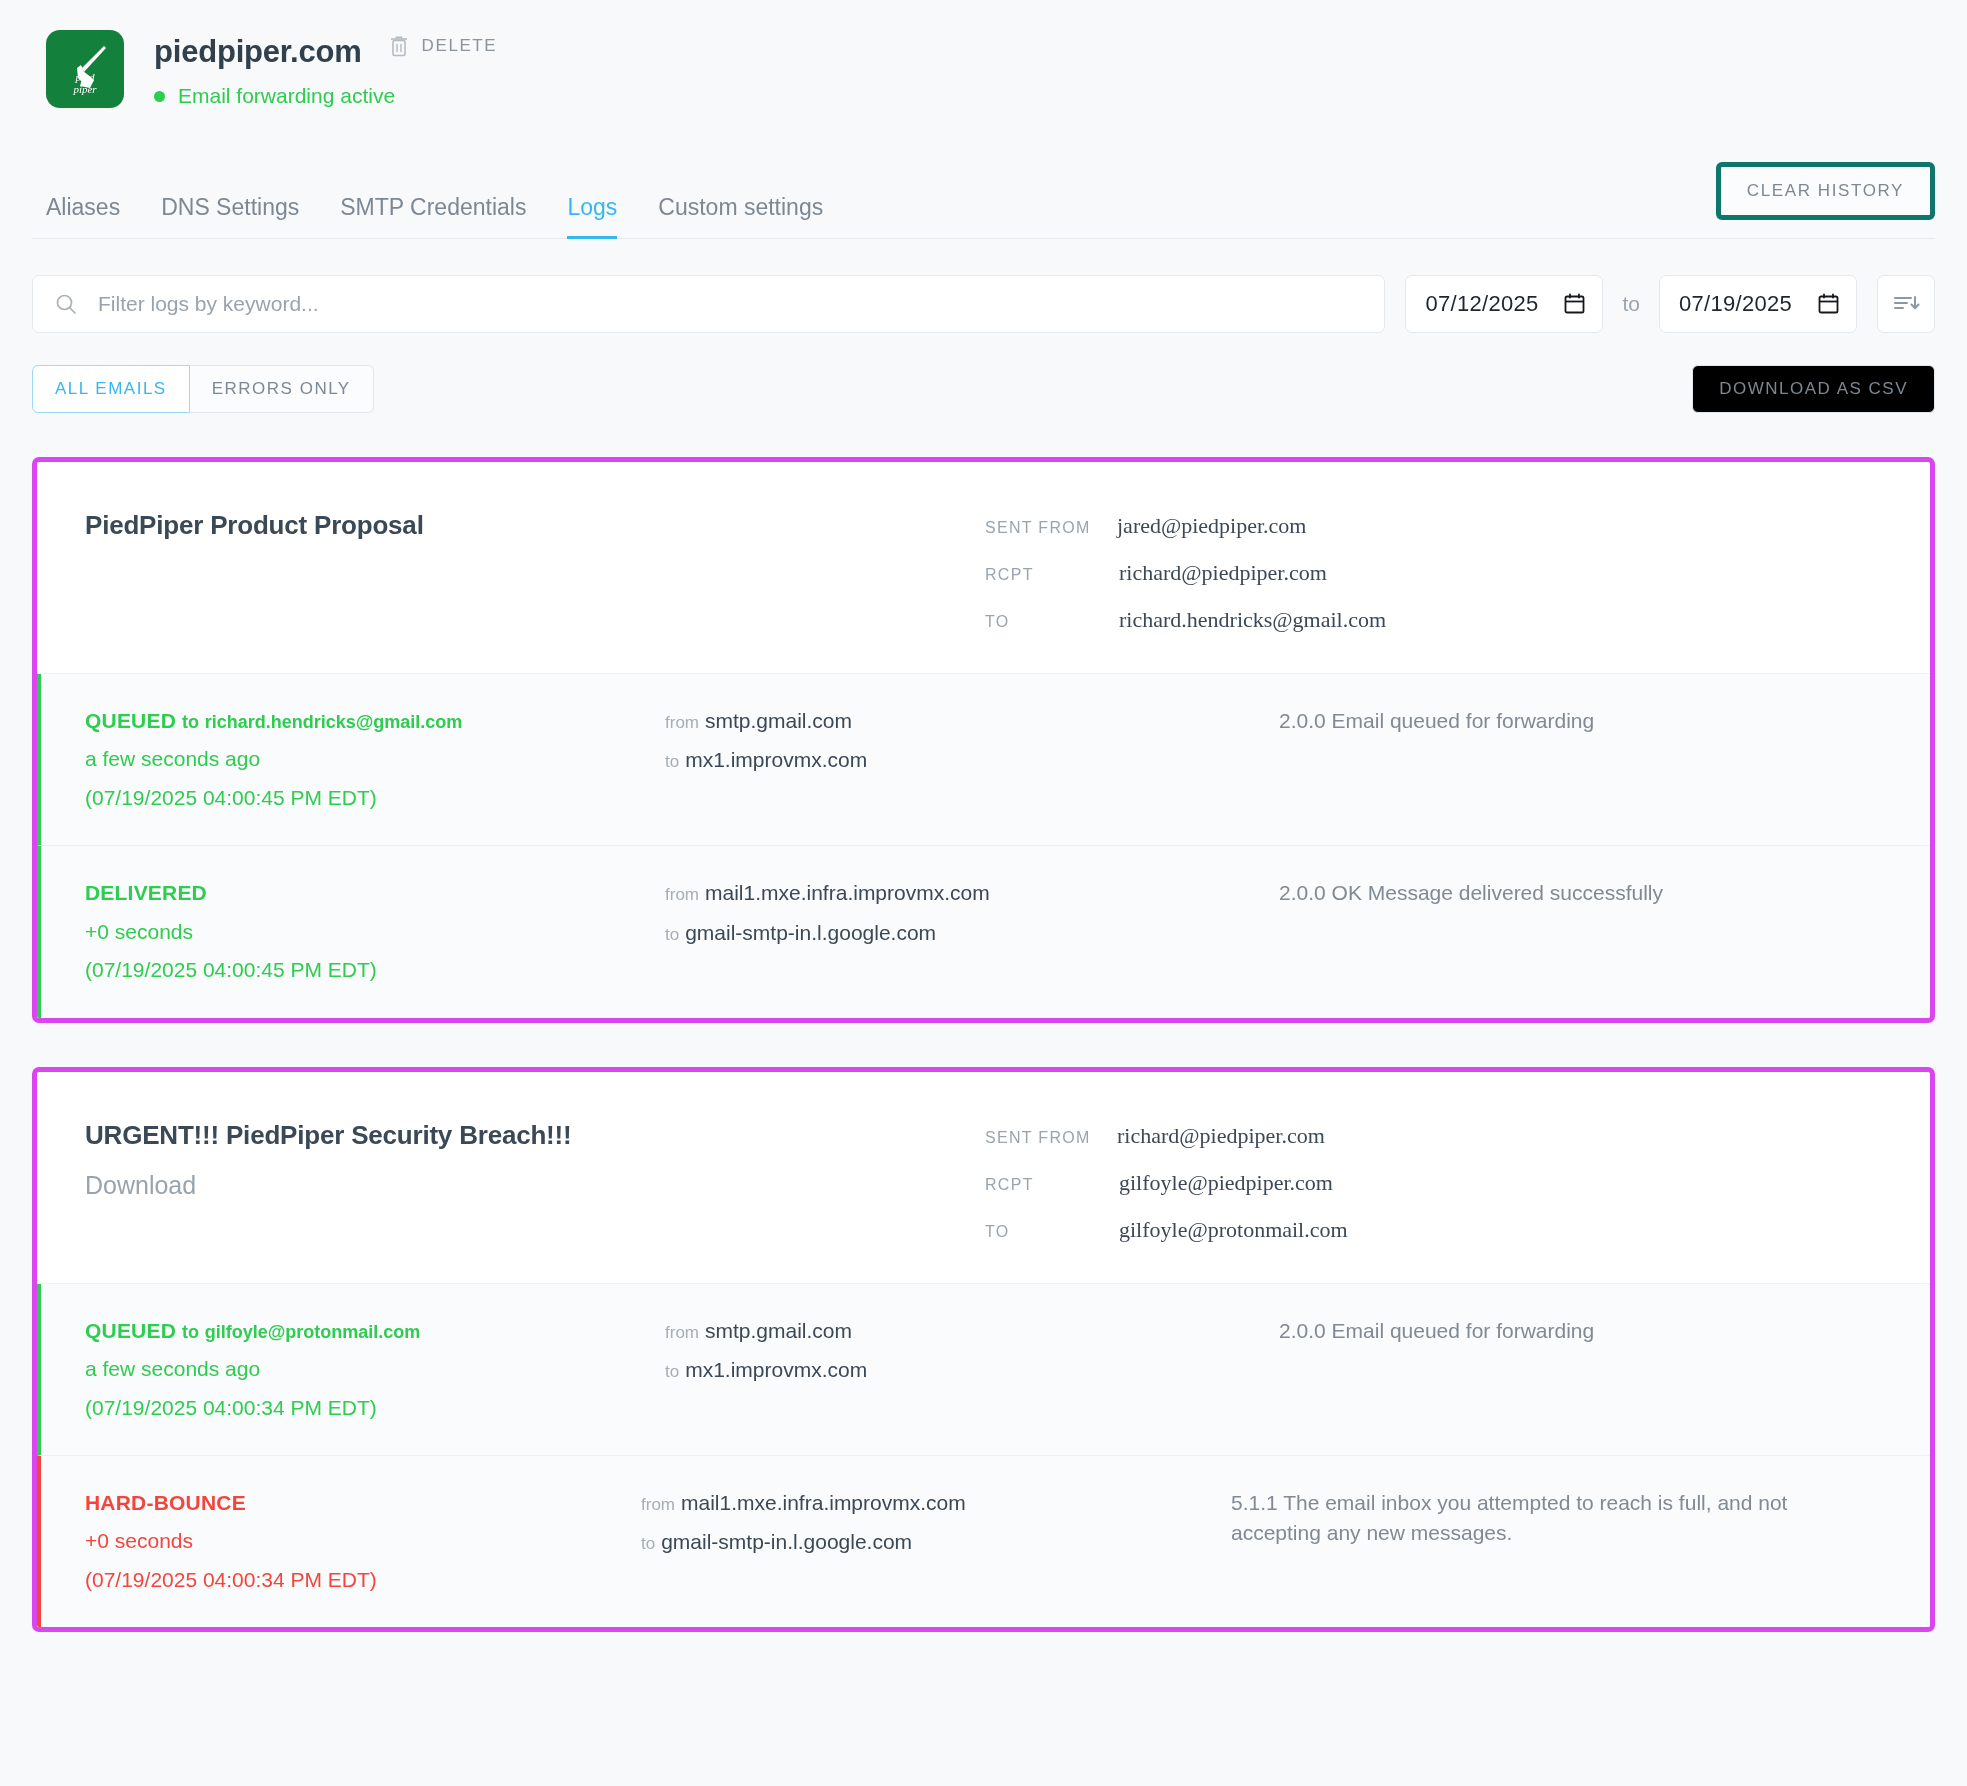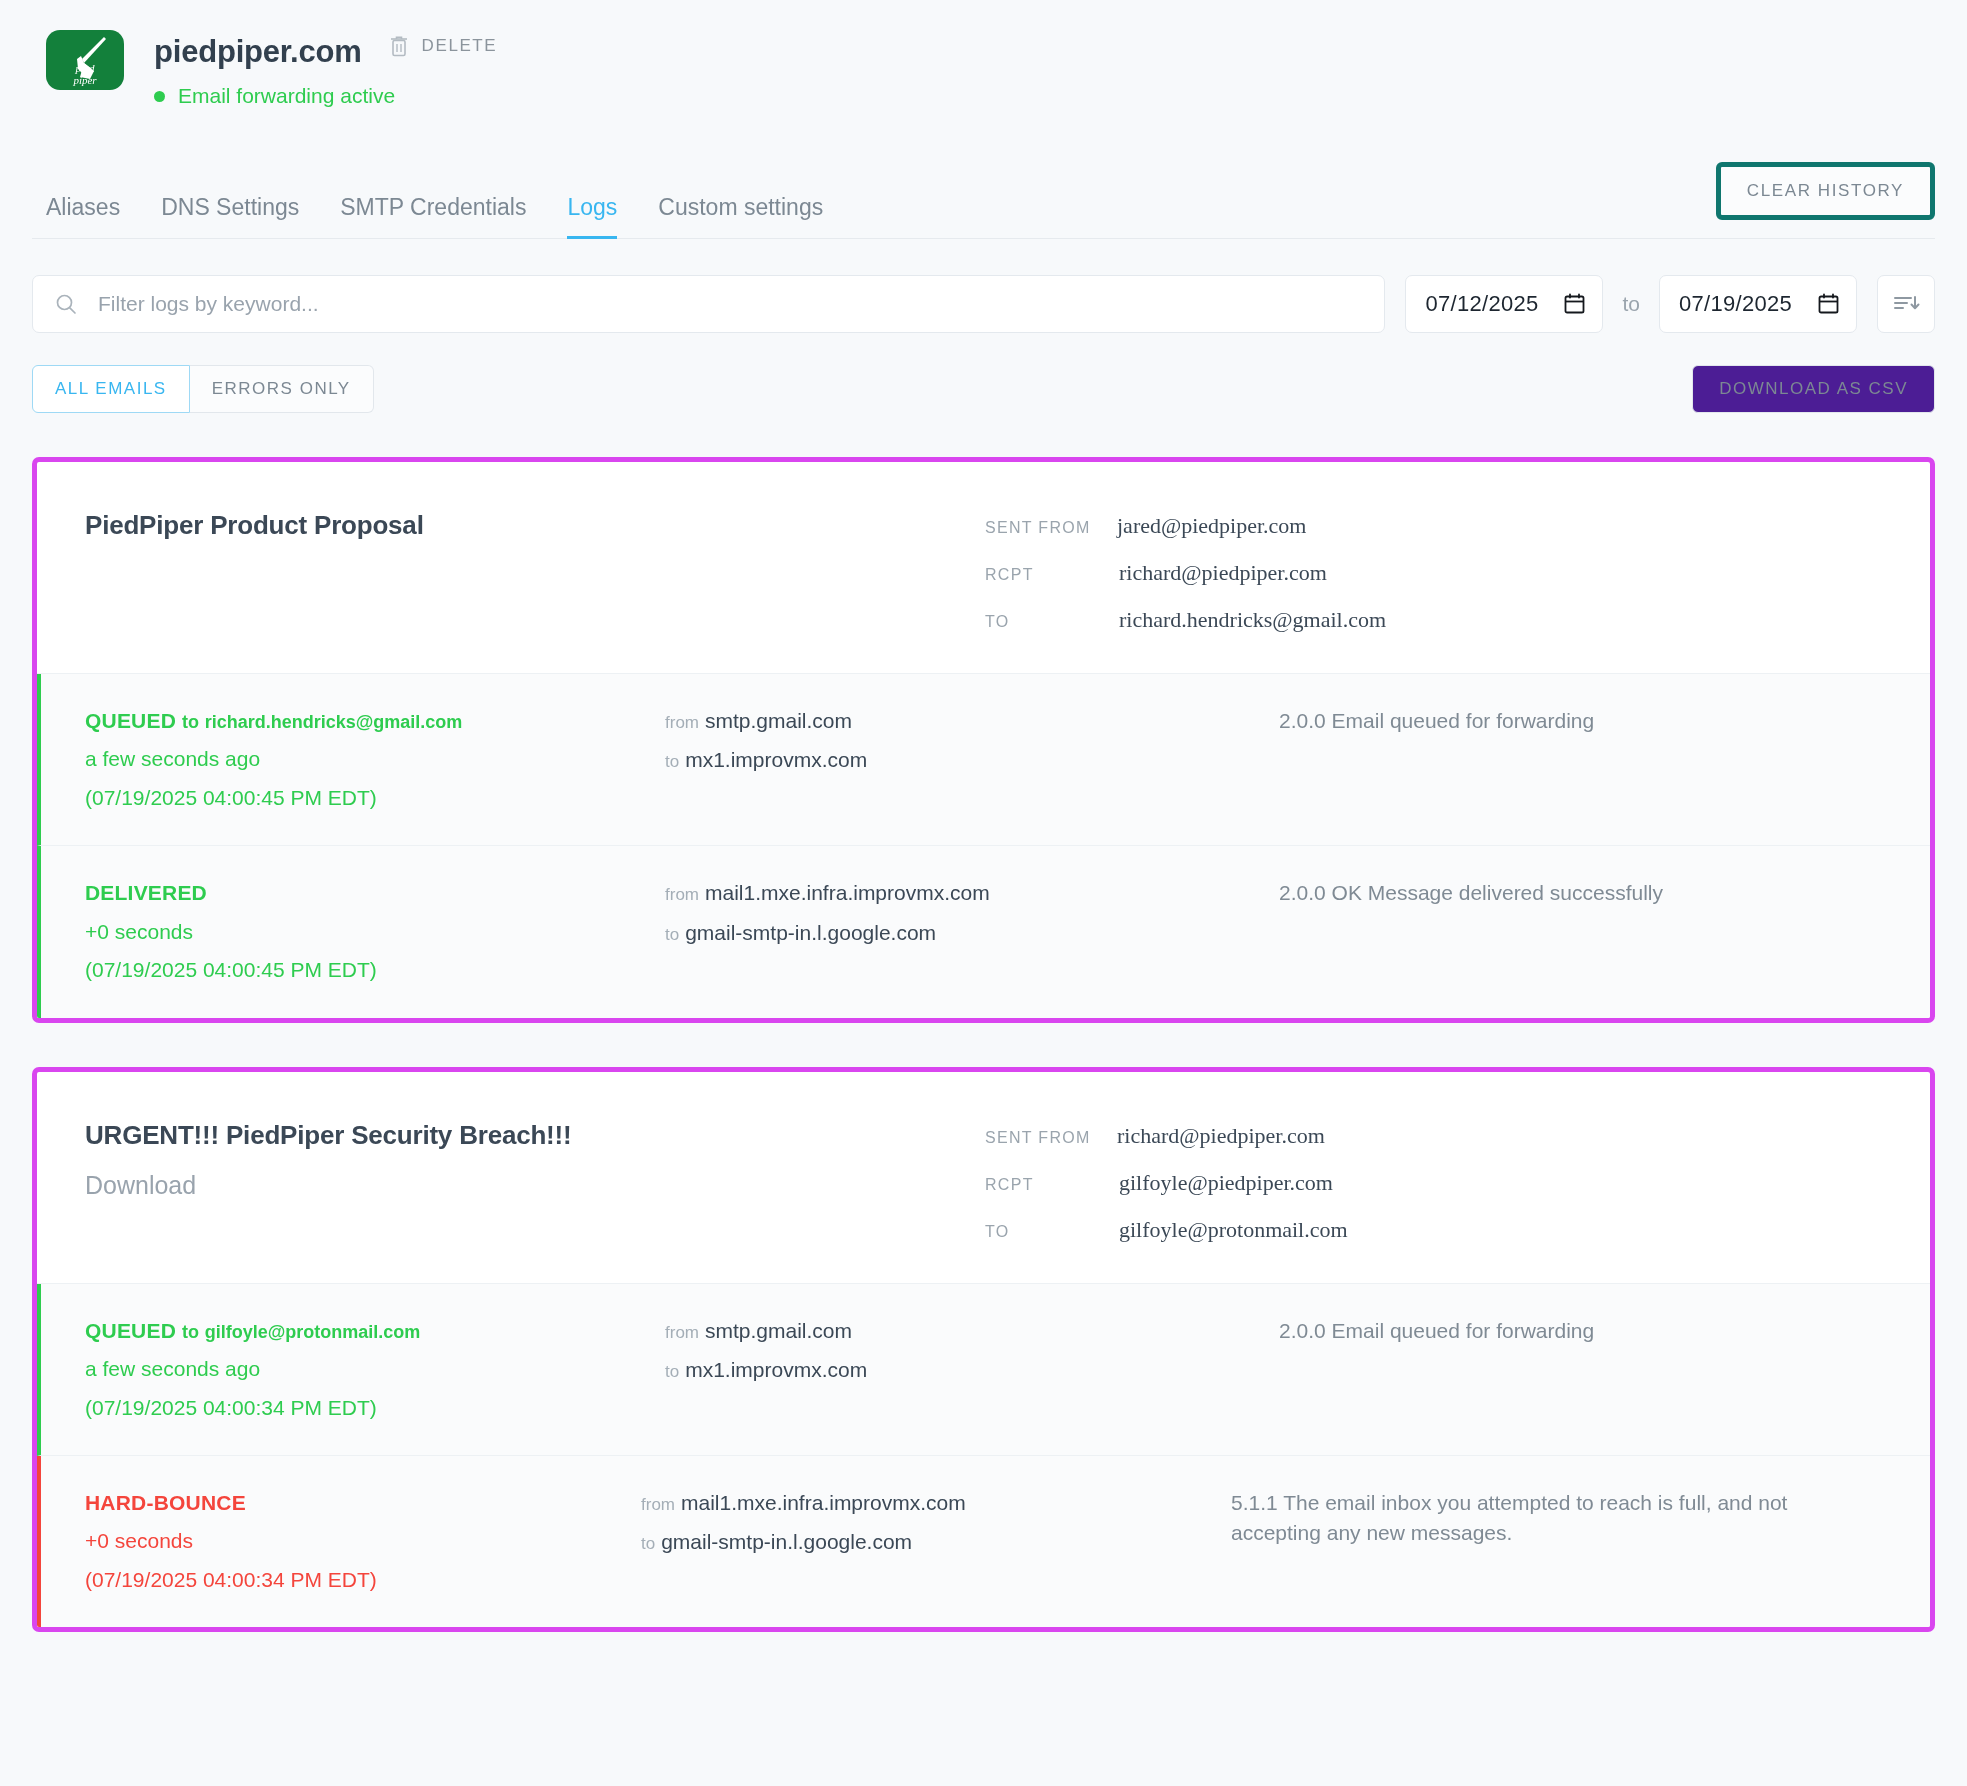--- a/index.html
+++ b/index.html
@@ -8,21 +8,21 @@
     height: 1786px;
     background: #f7f9fb;
     font-family: "Liberation Sans", sans-serif;
     -webkit-font-smoothing: antialiased;
   }
   .page { width: 1967px; min-height: 1786px; padding: 0 32px; background: #f7f9fb; }
 
   
   .domain-header { display: flex; align-items: flex-start; padding: 30px 0 0 14px; }
   .logo {
-    width: 78px; height: 60px; border-radius: 14px;
+    width: 78px; height: 78px; border-radius: 14px;
     background: #13803b; flex: 0 0 78px;
     display: flex; align-items: center; justify-content: center;
     position: relative; overflow: hidden;
   }
   .logo svg { display:block; }
   .domain-meta { margin-left: 30px; padding-top: 4px; }
   .domain-title-row { display: flex; align-items: flex-start; }
   .domain-name { font-size: 31px; font-weight: bold; color: #32404e; letter-spacing: -0.2px; }
   .delete-btn {
     display: flex; align-items: center; margin-left: 26px; cursor: pointer;
@@ -92,21 +92,21 @@
   .seg-group { display: flex; }
   .seg {
     font-size: 17px; letter-spacing: 1.5px; padding: 13px 22px; cursor: pointer;
     background: #fbfcfd; border: 1px solid #e2e7ec; color: #7c8893;
     font-family: "Liberation Sans", sans-serif;
   }
   .seg:first-child { border-radius: 6px 0 0 6px; }
   .seg:last-child { border-radius: 0 6px 6px 0; border-left: none; }
   .seg.active { color: #38b6f0; border-color: #9ed9f5; background: #fff; }
   .csv-btn {
-    border: 1px solid #e2e7ec; background: #4c1d95; border-radius: 6px;
+    border: 1px solid #e2e7ec; background: #000000; border-radius: 6px;
     padding: 13px 26px; font-size: 17px; letter-spacing: 1.5px; color: #7c8893;
     cursor: pointer; font-family: "Liberation Sans", sans-serif;
   }
 
   
   .log-card {
     background: #fff; border: 5px solid #d946ef; border-radius: 7px;
     margin-top: 44px; overflow: hidden;
   }
   .card-head { display: flex; padding: 48px 48px 40px 48px; }

